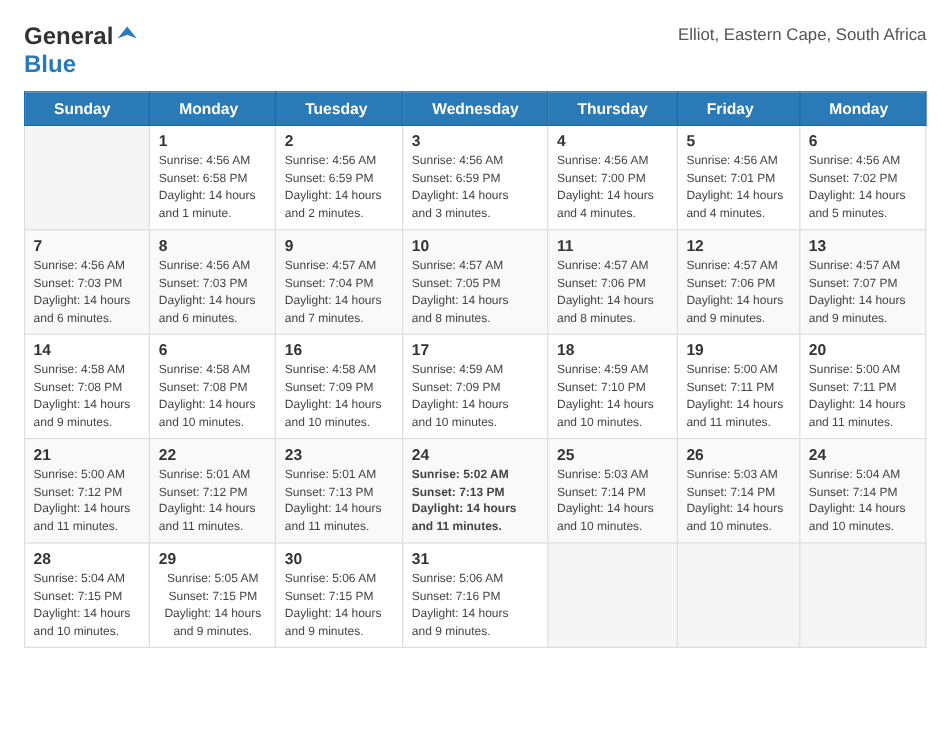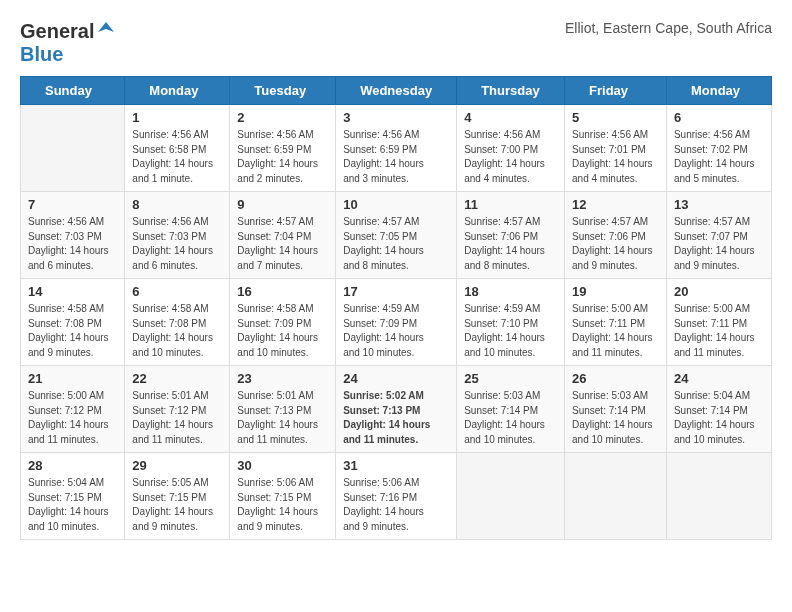--- a/index.html
+++ b/index.html
@@ -312,21 +312,21 @@
       <tr>
         <td>
           <span class="day-num">28</span>
           <div class="day-info" style="white-space: pre-line;">Sunrise: 5:04 AM
 Sunset: 7:15 PM
 Daylight: 14 hours
 and 10 minutes.</div>
         </td>
         <td>
           <span class="day-num">29</span>
-          <div class="day-info" style="white-space: pre-line;">Sunrise: 5:05 AM
+          <div class="day-info" style="white-space: pre-line; text-align: center;">Sunrise: 5:05 AM
 Sunset: 7:15 PM
 Daylight: 14 hours
 and 9 minutes.</div>
         </td>
         <td>
           <span class="day-num">30</span>
           <div class="day-info" style="white-space: pre-line;">Sunrise: 5:06 AM
 Sunset: 7:15 PM
 Daylight: 14 hours
 and 9 minutes.</div>

